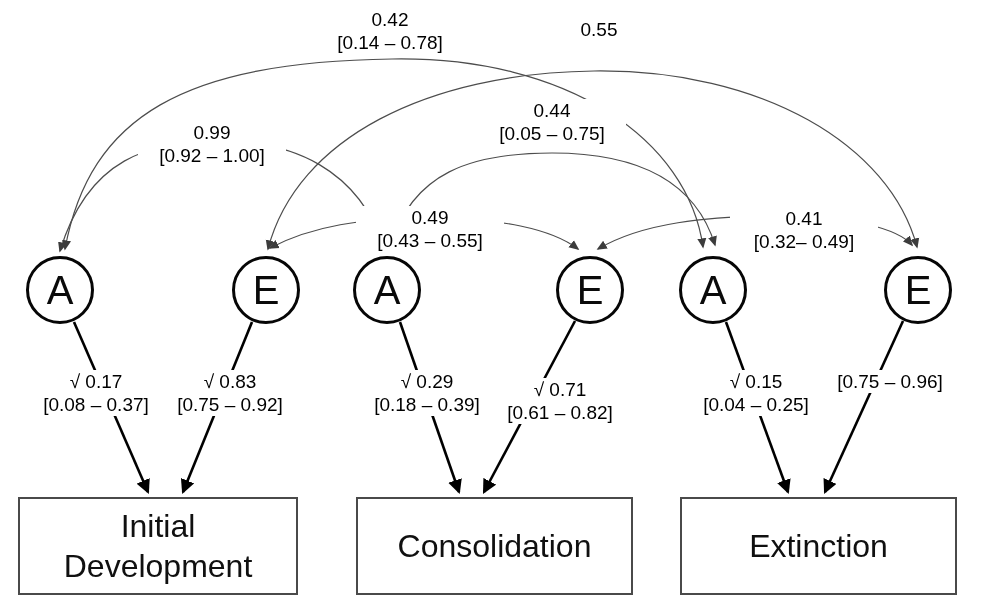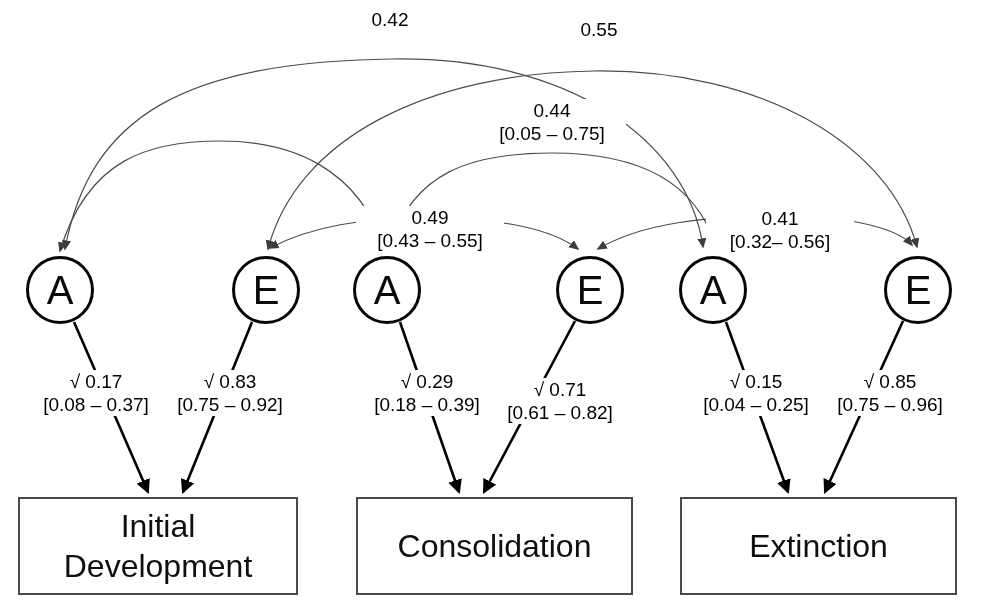--- a/index.html
+++ b/index.html
@@ -81,37 +81,42 @@
     <div class="bl">Consolidation</div>
   </div>
   <div class="pbox" style="left:18px;width:276px">
     <div class="bl">Initial</div>
     <div class="bl">Development</div>
   </div>
   <div class="pbox" style="left:680px;width:273px">
     <div class="bl">Extinction</div>
   </div>
 
+  <div class="lbl" style="left:212px;top:121px">
+    <div class="v">0.99</div>
+    <div class="ci">[0.92 – 1.00]</div>
+  </div>
   <div class="lbl" style="left:390px;top:8px">
     <div class="v">0.42</div>
+    <div class="ci">[0.14 – 0.78]</div>
   </div>
   <div class="lbl" style="left:552px;top:99px">
     <div class="v">0.44</div>
     <div class="ci">[0.05 – 0.75]</div>
   </div>
   <div class="lbl" style="left:430px;top:206px">
     <div class="v">0.49</div>
     <div class="ci">[0.43 – 0.55]</div>
   </div>
   <div class="lbl" style="left:599px;top:18px">
     <div class="v">0.55</div>
   </div>
-  <div class="lbl" style="left:780px;top:207px">
+  <div class="lbl" style="left:804px;top:207px">
     <div class="v">0.41</div>
-    <div class="ci">[0.32– 0.56]</div>
+    <div class="ci">[0.32– 0.49]</div>
   </div>
 
   <div class="lbl" style="left:96px;top:370px">
     <div class="v">√ 0.17</div>
     <div class="ci">[0.08 – 0.37]</div>
   </div>
   <div class="lbl" style="left:230px;top:370px">
     <div class="v">√ 0.83</div>
     <div class="ci">[0.75 – 0.92]</div>
   </div>
@@ -121,17 +126,16 @@
   </div>
   <div class="lbl" style="left:560px;top:378px">
     <div class="v">√ 0.71</div>
     <div class="ci">[0.61 – 0.82]</div>
   </div>
   <div class="lbl" style="left:756px;top:370px">
     <div class="v">√ 0.15</div>
     <div class="ci">[0.04 – 0.25]</div>
   </div>
   <div class="lbl" style="left:890px;top:370px">
-    <div class="v">√ 0.85</div>
     <div class="ci">[0.75 – 0.96]</div>
   </div>
 
 </div>
 
 </body></html>

